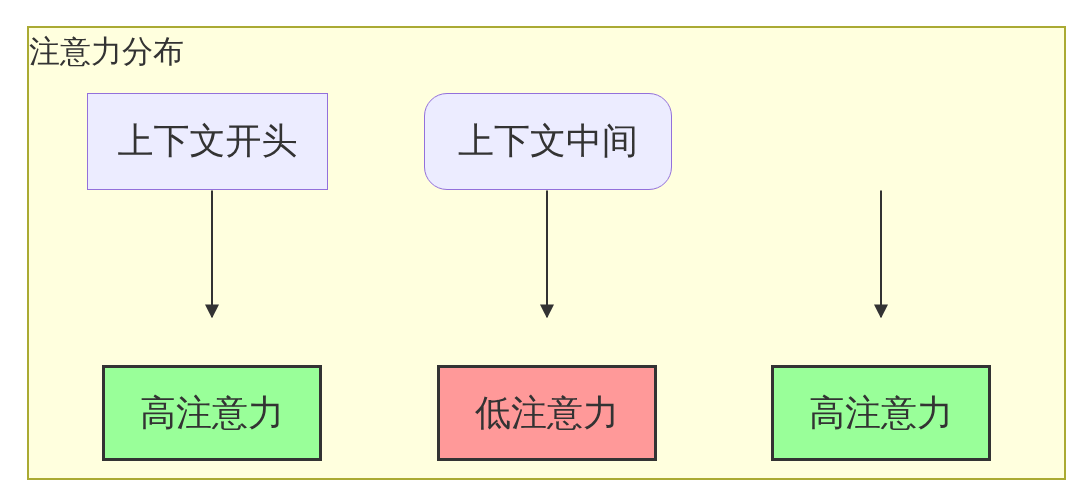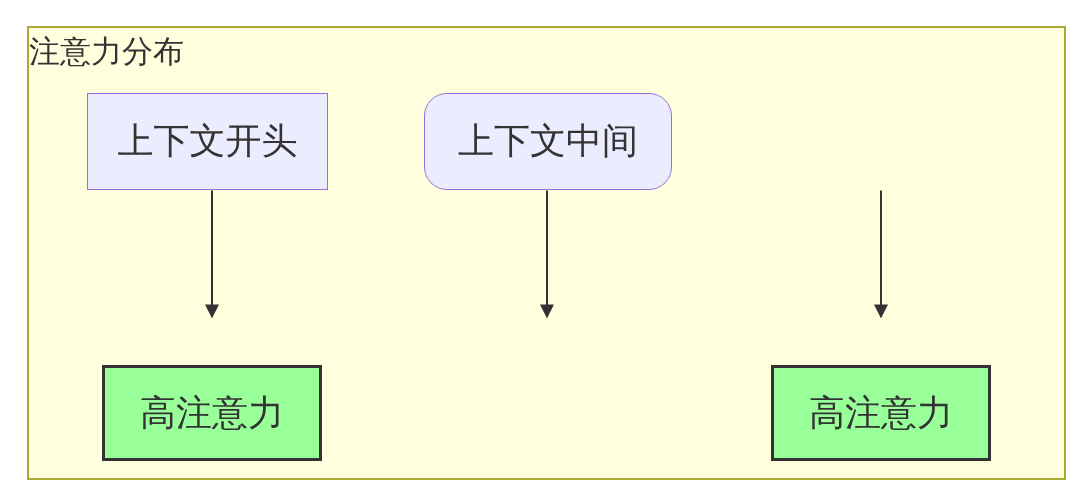--- a/index.html
+++ b/index.html
@@ -106,17 +106,20 @@
   <div class="node node-context" id="nodeA">
     <span>上下文开头</span>
   </div>
   <div class="node node-context" id="nodeB">
     <span>上下文中间</span>
   </div>
 
   <div class="node node-result node-high" id="nodeD">
     <span>高注意力</span>
   </div>
+  <div class="node node-result node-low" id="nodeE">
+    <span>低注意力</span>
+  </div>
   <div class="node node-result node-high" id="nodeF">
     <span>高注意力</span>
   </div>
 
 </div>
 
 </body></html>

